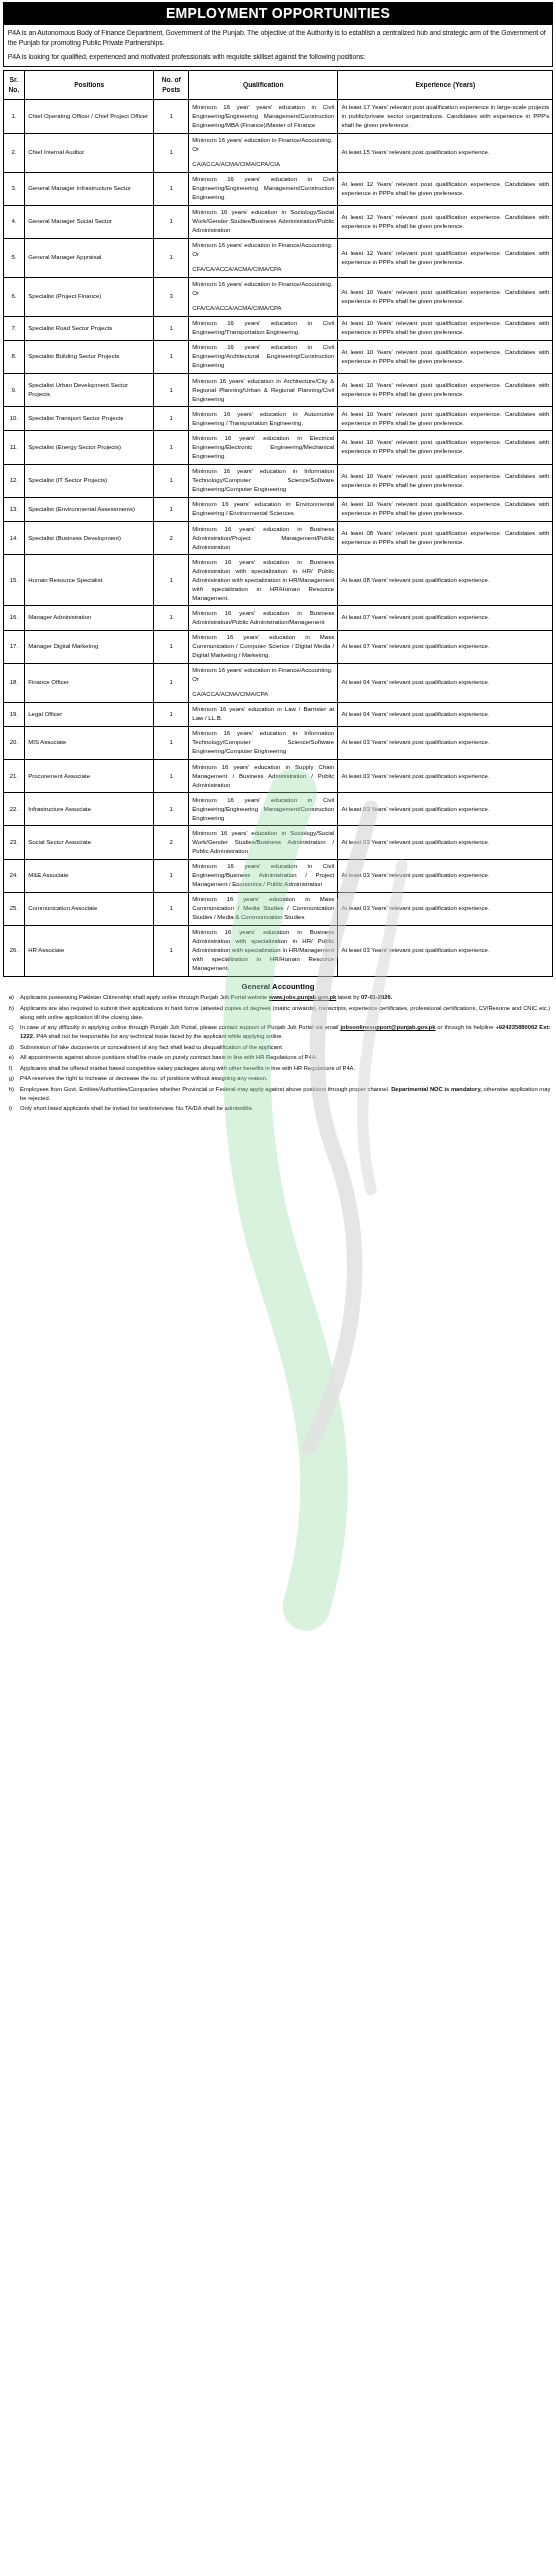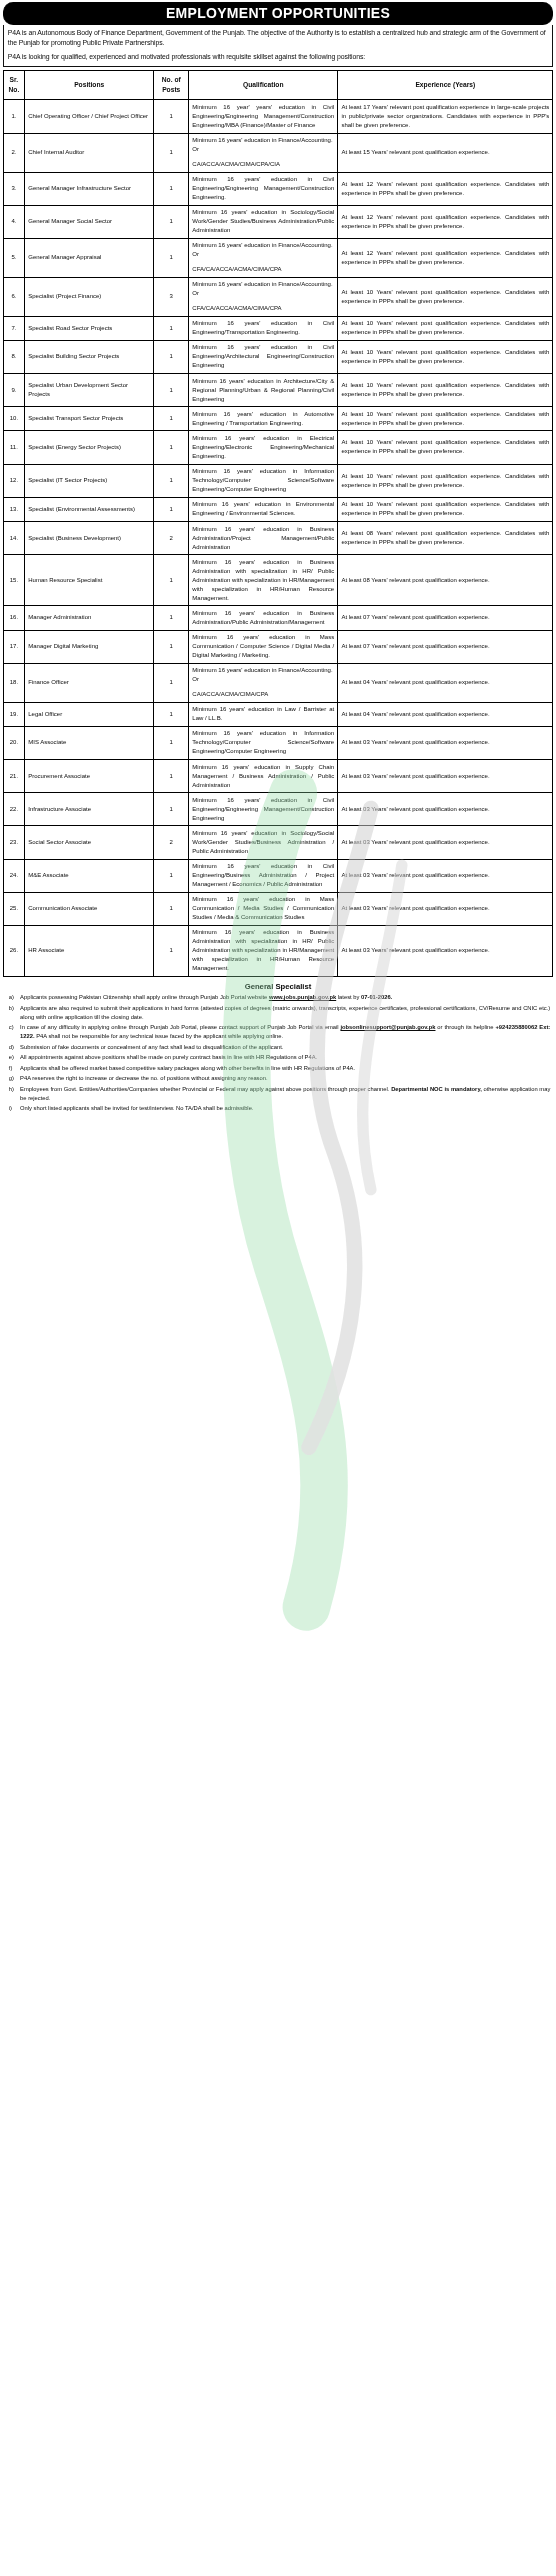--- a/index.html
+++ b/index.html
@@ -40,21 +40,20 @@
     background: #000000;
     color: #ffffff;
     text-align: center;
     font-size: 14px;
     font-weight: bold;
     letter-spacing: 0.3px;
     padding: 3.1px 0 4.1px 0;
     margin: 0 0 0 0;
     border-left: 1.5px solid #000;
     border-right: 1.5px solid #000;
-    border-radius: 10px;
   }
 
   .intro {
     border: 0.5px solid #111;
     border-top: none;
     padding: 3.1px 4.1px 3.1px 4.1px;
   }
   .intro p {
     margin: 0 0 3.6px 0;
     font-size: 6.9px;
@@ -367,21 +366,21 @@
         <tr>
           <td class="sr">26.</td>
           <td class="pos">HR Associate</td>
           <td class="posts">1</td>
           <td class="qual">Minimum 16 years' education in Business Administration with specialization in HR/ Public Administration with specialization in HR/Management with specialization in HR/Human Resource Management.</td>
           <td class="exp">At least 03 Years' relevant post qualification experience.</td>
         </tr>
       </tbody>
   </table>
 
-  <div class="gc-title">General Specialist</div>
+  <div class="gc-title">General Accounting</div>
   <ol class="gc" id="gc-list">
       <li><span>Applicants possessing Pakistan Citizenship shall apply online through Punjab Job Portal website </span><span class="lnk">www.jobs.punjab.gov.pk</span><span> latest by </span><span class="b">07-01-2026.</span></li>
       <li><span>Applicants are also required to submit their applications in hard forms (attested copies of degrees (matric onwards), transcripts, experience certificates, professional certifications, CV/Resume and CNIC etc.) along with online application till the closing date.</span></li>
       <li><span>In case of any difficulty in applying online through Punjab Job Portal, please contact support of Punjab Job Portal via email </span><span class="lnk">jobsonlinesupport@punjab.gov.pk</span><span> or through its helpline </span><span class="b">+924235880062 Ext: 1222.</span><span> P4A shall not be responsible for any technical issue faced by the applicant while applying online.</span></li>
       <li><span>Submission of fake documents or concealment of any fact shall lead to disqualification of the applicant.</span></li>
       <li><span>All appointments against above positions shall be made on purely contract basis in line with HR Regulations of P4A.</span></li>
       <li><span>Applicants shall be offered market based competitive salary packages along with other benefits in line with HR Regulations of P4A.</span></li>
       <li><span>P4A reserves the right to increase or decrease the no. of positions without assigning any reason.</span></li>
       <li><span>Employees from Govt. Entities/Authorities/Companies whether Provincial or Federal may apply against above positions through proper channel. </span><span class="b">Departmental NOC is mandatory,</span><span> otherwise application may be rejected.</span></li>
       <li><span>Only short listed applicants shall be invited for test/interview. No TA/DA shall be admissible.</span></li>

